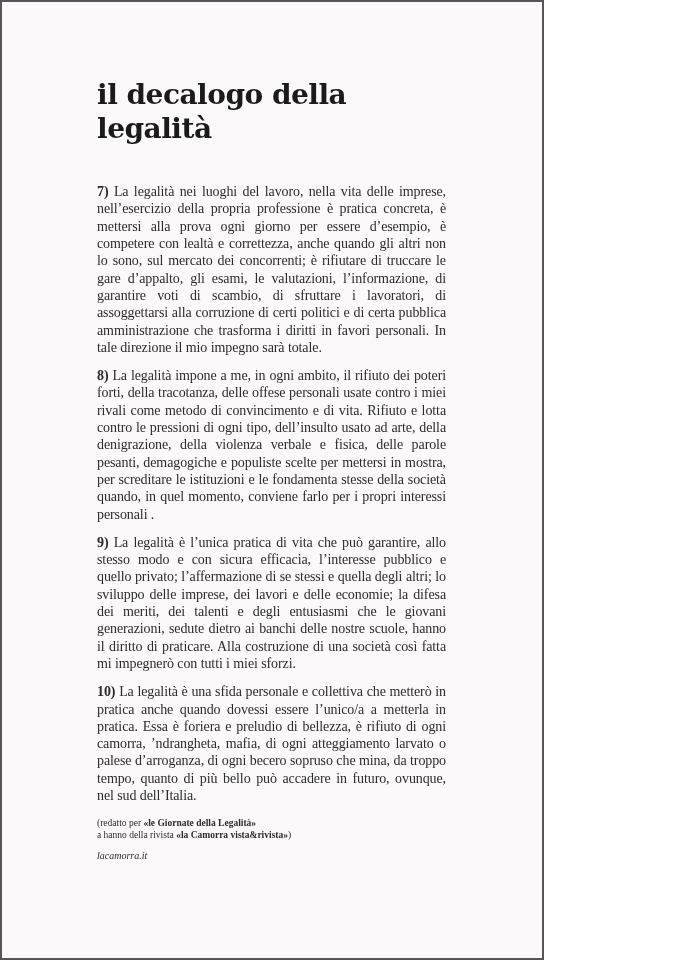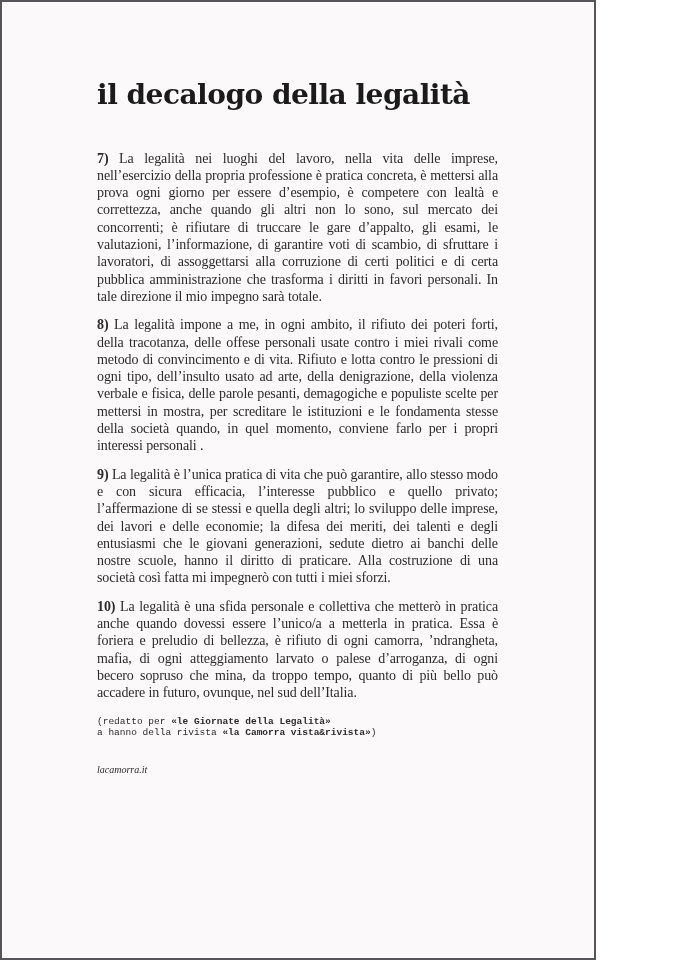--- a/index.html
+++ b/index.html
@@ -9,21 +9,21 @@
     --text:#2b2b2b;
   }
   html,body{margin:0;padding:0;}
   body{
     width:676px;height:960px;
     background:#fff;
     font-family:"Liberation Serif", serif;
   }
   .sheet{
     box-sizing:border-box;
-    width:596px;height:960px;
+    width:544px;height:960px;
     background:var(--bg);
     border:2px solid var(--border);
     overflow:hidden;
   }
   .content{
     box-sizing:border-box;
     padding:76px 96px 0 95px;
   }
   h1.doc-title{
     margin:0;
@@ -46,25 +46,24 @@
     color:var(--text);
   }
   .para .pnum{
     font-weight:bold;
   }
   .credits{
     margin-top:14px;
     font-size:9.5px;
     line-height:11.5px;
     color:var(--text);
-    font-family:Liberation Mono, monospace;
   }
   .credits b{font-weight:bold;}
   .website{
-    margin-top:25px;
+    margin-top:9px;
     font-size:10px;
     font-style:italic;
     color:var(--text);
   }
 </style>
 </head>
 <body>
 
 <div class="sheet">
   <div class="content">

